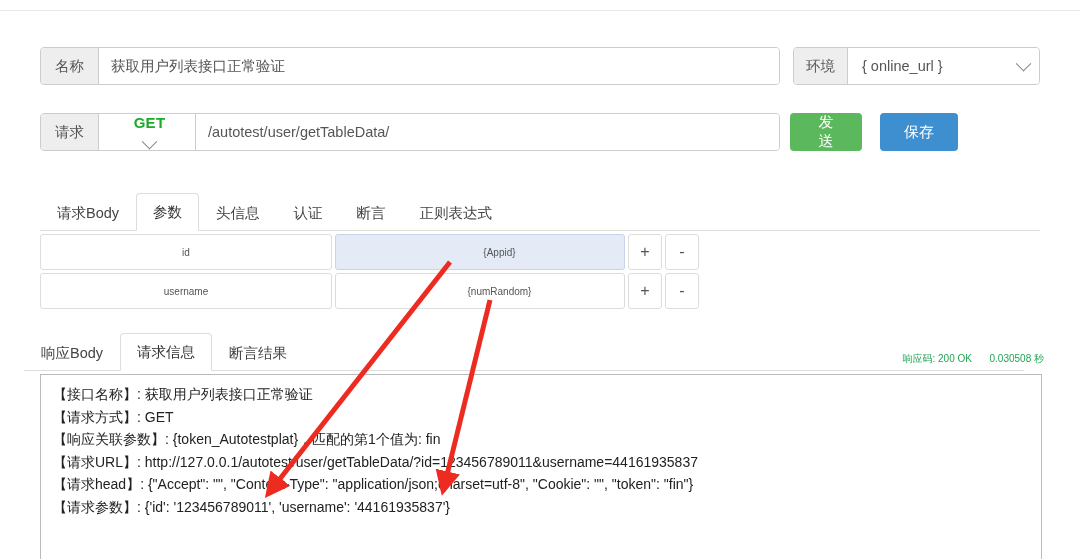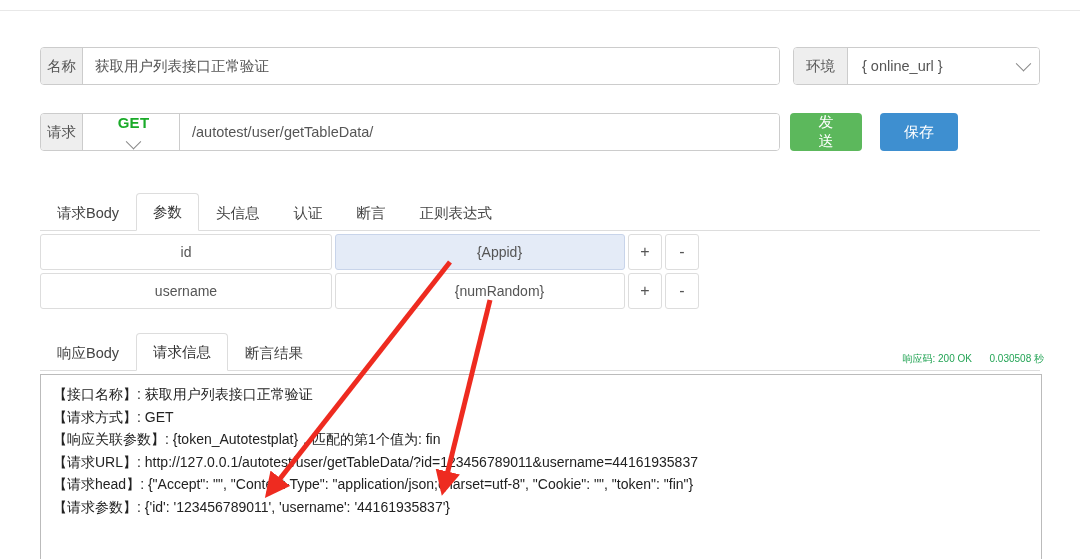--- a/index.html
+++ b/index.html
@@ -28,21 +28,21 @@
     position: absolute;
     display: flex;
     height: 38px;
     border: 1px solid #ccc;
     border-radius: 4px;
     background: #fff;
     overflow: hidden;
   }
   .igroup .addon {
     display: flex; align-items: center; justify-content: center;
-    padding: 0 6px;
+    padding: 0 14px;
     background: #eeeeee;
     border-right: 1px solid #ccc;
     color: #555;
     font-size: 14.5px;
     white-space: nowrap;
   }
   .igroup .field {
     flex: 1 1 auto;
     display: flex; align-items: center;
     padding: 0 12px;
@@ -124,34 +124,34 @@
     border-radius: 4px 4px 0 0;
     white-space: nowrap;
   }
   .tabbar .tab.active {
     background: #fff;
     border-color: #ddd;
     border-bottom: 1px solid #fff;
     color: #333;
   }
   #req-tabs  { left: 40px; top: 193px; width: 1000px; }
-  #resp-tabs { left: 40px; top: 333px; width: 1000px; }
+  #resp-tabs { left: 24px; top: 333px; width: 1000px; }
 
   
   #param-table {
     position: absolute;
     left: 40px; top: 234px;
   }
   .prow { display: flex; margin-bottom: 3px; }
   .pcell {
     height: 36px;
     display: flex; align-items: center; justify-content: center;
     border: 1px solid #ddd;
     background: #fff;
-    font-size: 14px;
+    font-size: 10px;
     color: #555;
     border-radius: 3px;
     text-align: right;
   }
   .pcell.key { width: 292px; }
   .pcell.val { width: 290px; margin-left: 3px; padding-left: 39px; }
   .pcell.val.hl { background: #e4ebf7; border-color: #c8d4ea; }
   .pbtn {
     width: 34px; height: 36px; margin-left: 3px;
     display: flex; align-items: center; justify-content: center;

